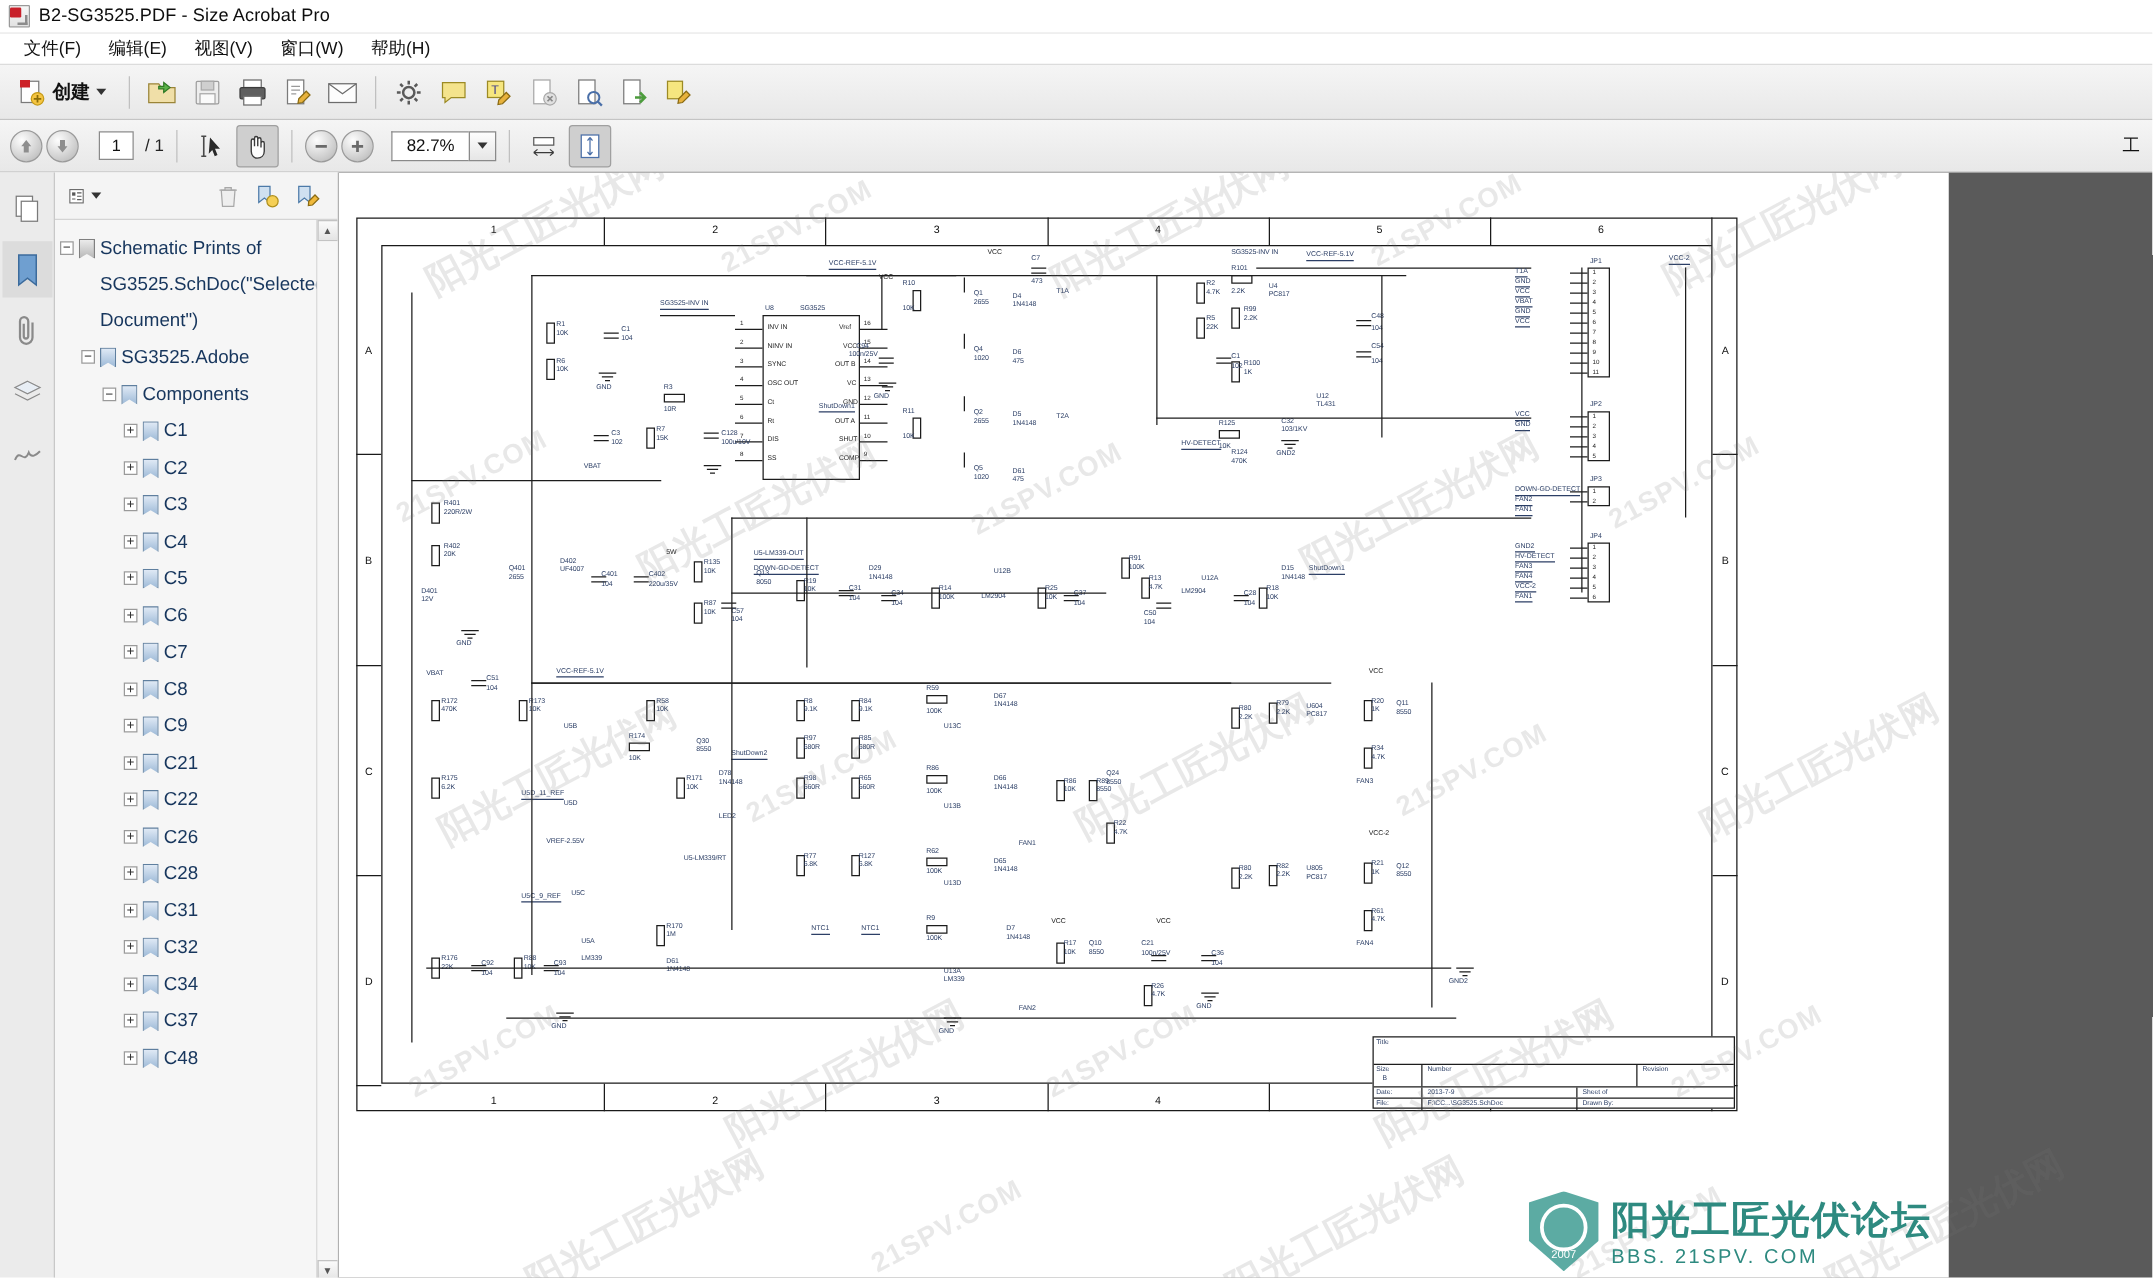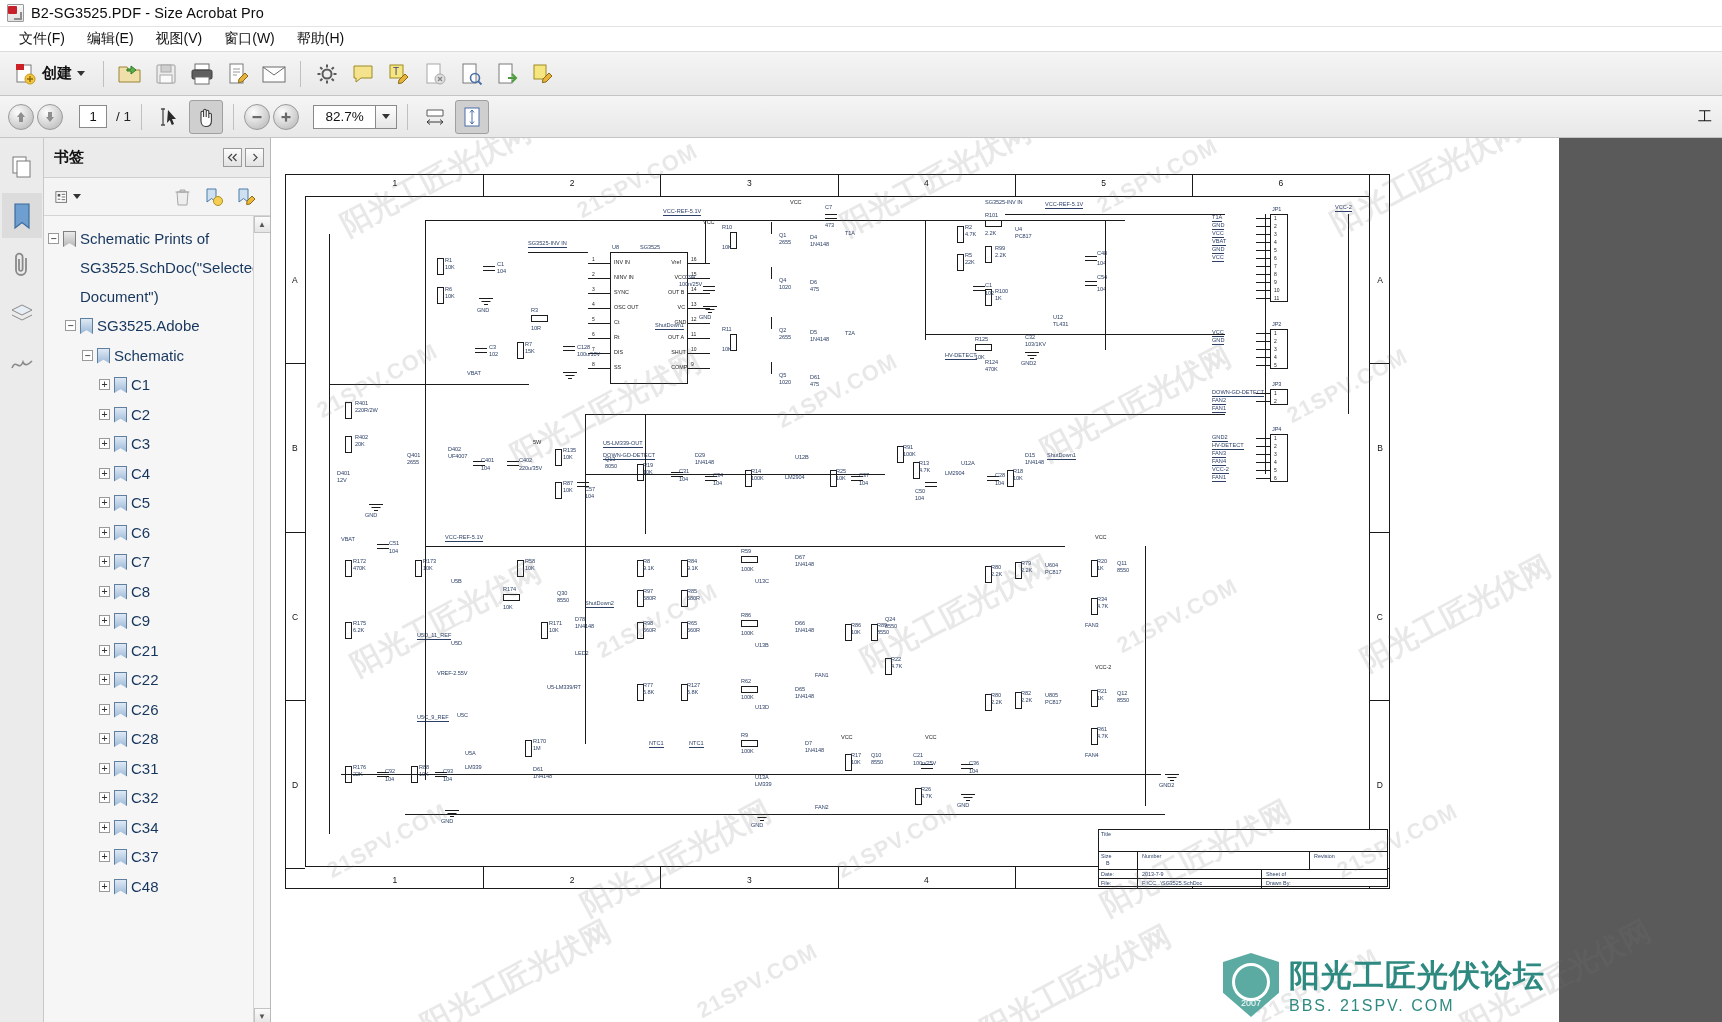--- a/index.html
+++ b/index.html
@@ -423,33 +423,20 @@
       </svg>
     </div>
     <div class="rail-btn">
       <svg width="26" height="24" viewBox="0 0 26 24">
         <path d="M3 17c4-10 7 4 11-6 2 5 6 2 9-1" fill="none" stroke="#8a8a8a" stroke-width="1.6"></path>
       </svg>
     </div>
   </div>
 
   <div id="bm-panel">
-    <div id="bm-head">
-      <div id="bm-title">书签</div>
-      <div class="navsq">
-        <svg width="11" height="9" viewBox="0 0 11 9">
-          <path d="M5 1L1.5 4.5 5 8M9.5 1L6 4.5 9.5 8" fill="none" stroke="#444" stroke-width="1.2"></path>
-        </svg>
-      </div>
-      <div class="navsq">
-        <svg width="8" height="9" viewBox="0 0 8 9">
-          <path d="M2.5 1L6 4.5 2.5 8" fill="none" stroke="#444" stroke-width="1.2"></path>
-        </svg>
-      </div>
-    </div>
 
     <div id="bm-toolbar">
       <div class="bm-tb">
         <svg width="18" height="16" viewBox="0 0 18 16">
           <rect x="1" y="2" width="12" height="12" fill="#fff" stroke="#6a6a6a"></rect>
           <rect x="3" y="4.5" width="3" height="3" fill="#5a5a5a"></rect>
           <path d="M7.5 5h4M7.5 8h4M7.5 11h4M3 10.5h3" stroke="#5a5a5a"></path>
         </svg>
         <span class="caret-dn" style="margin-left:2px"></span>
       </div>
@@ -488,21 +475,21 @@
             <div class="bmk-ico">
               <i></i>
             </div>
             <div class="lbl">SG3525.Adobe</div>
           </div>
           <div class="bm-row" style="padding-left: 34px;">
             <div class="exp">−</div>
             <div class="bmk-ico">
               <i></i>
             </div>
-            <div class="lbl">Schematic</div>
+            <div class="lbl">Components</div>
           </div>
           <div class="bm-row" style="padding-left: 51px;">
             <div class="exp">+</div>
             <div class="bmk-ico">
               <i></i>
             </div>
             <div class="lbl">C1</div>
           </div>
           <div class="bm-row" style="padding-left: 51px;">
             <div class="exp">+</div>

